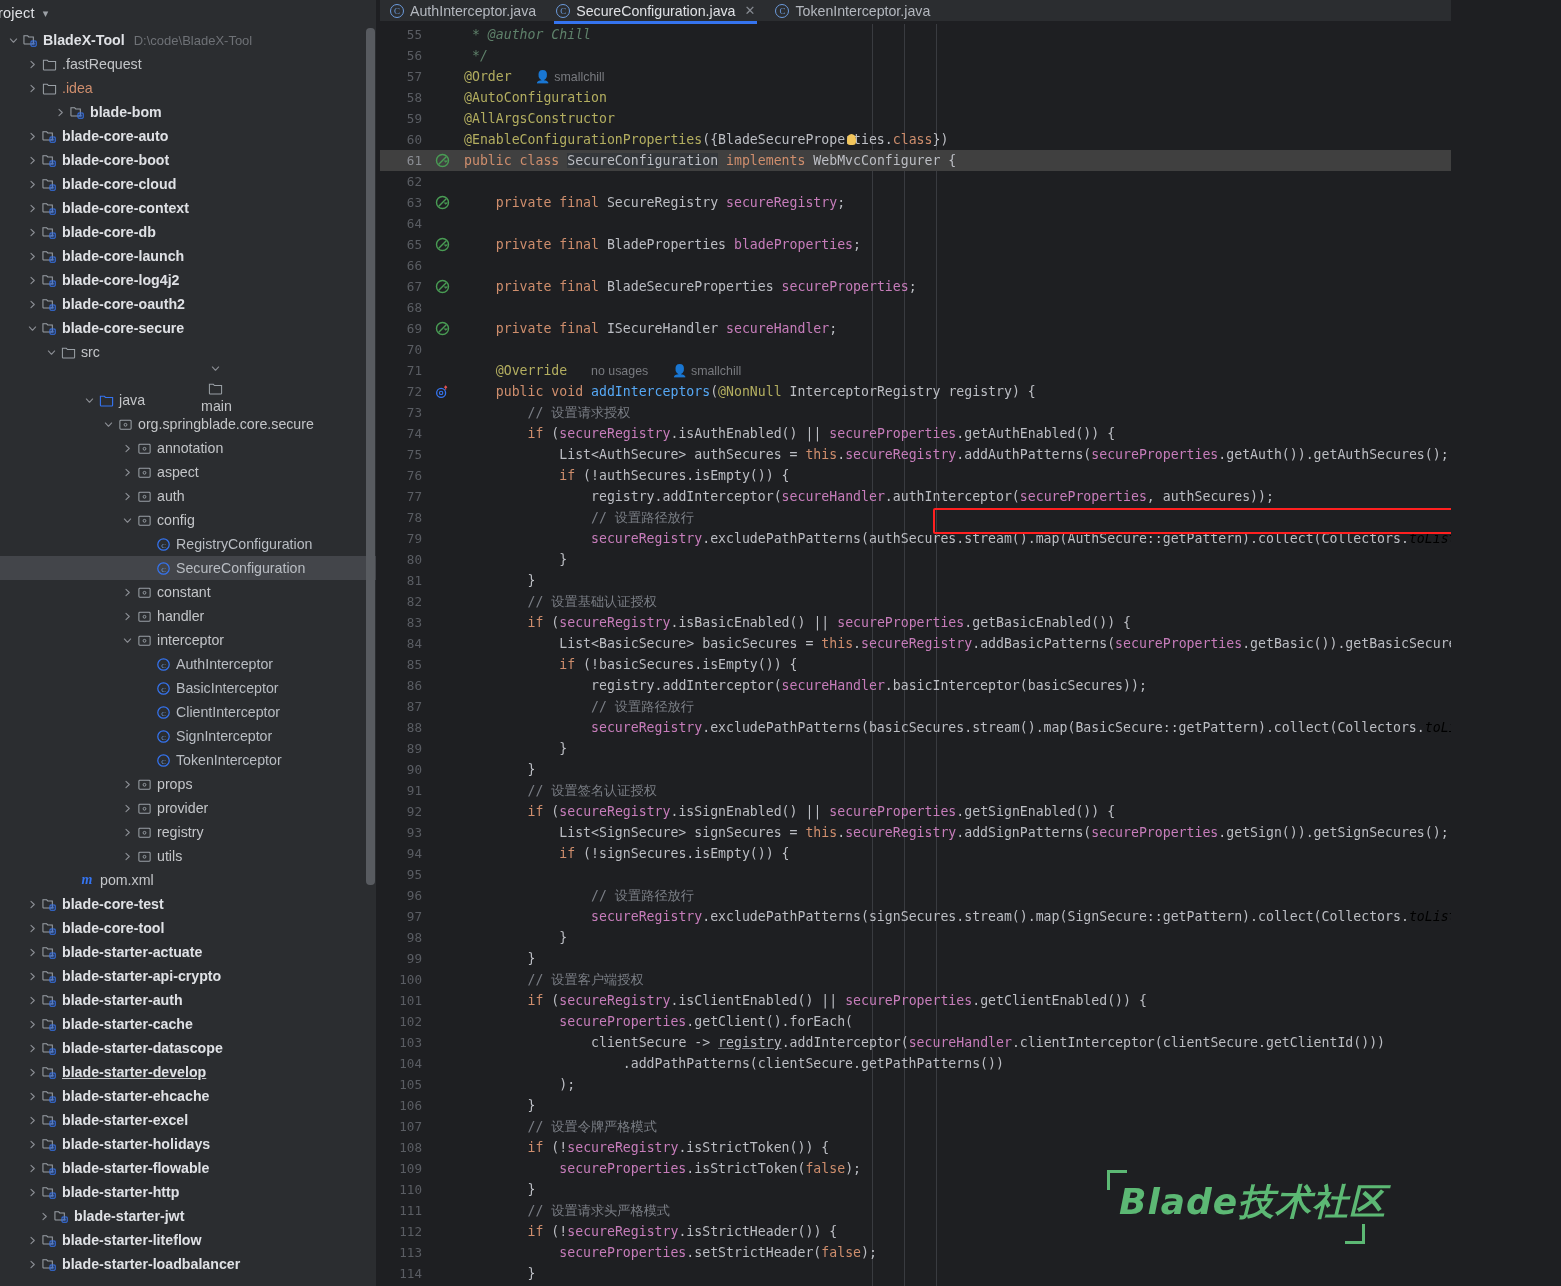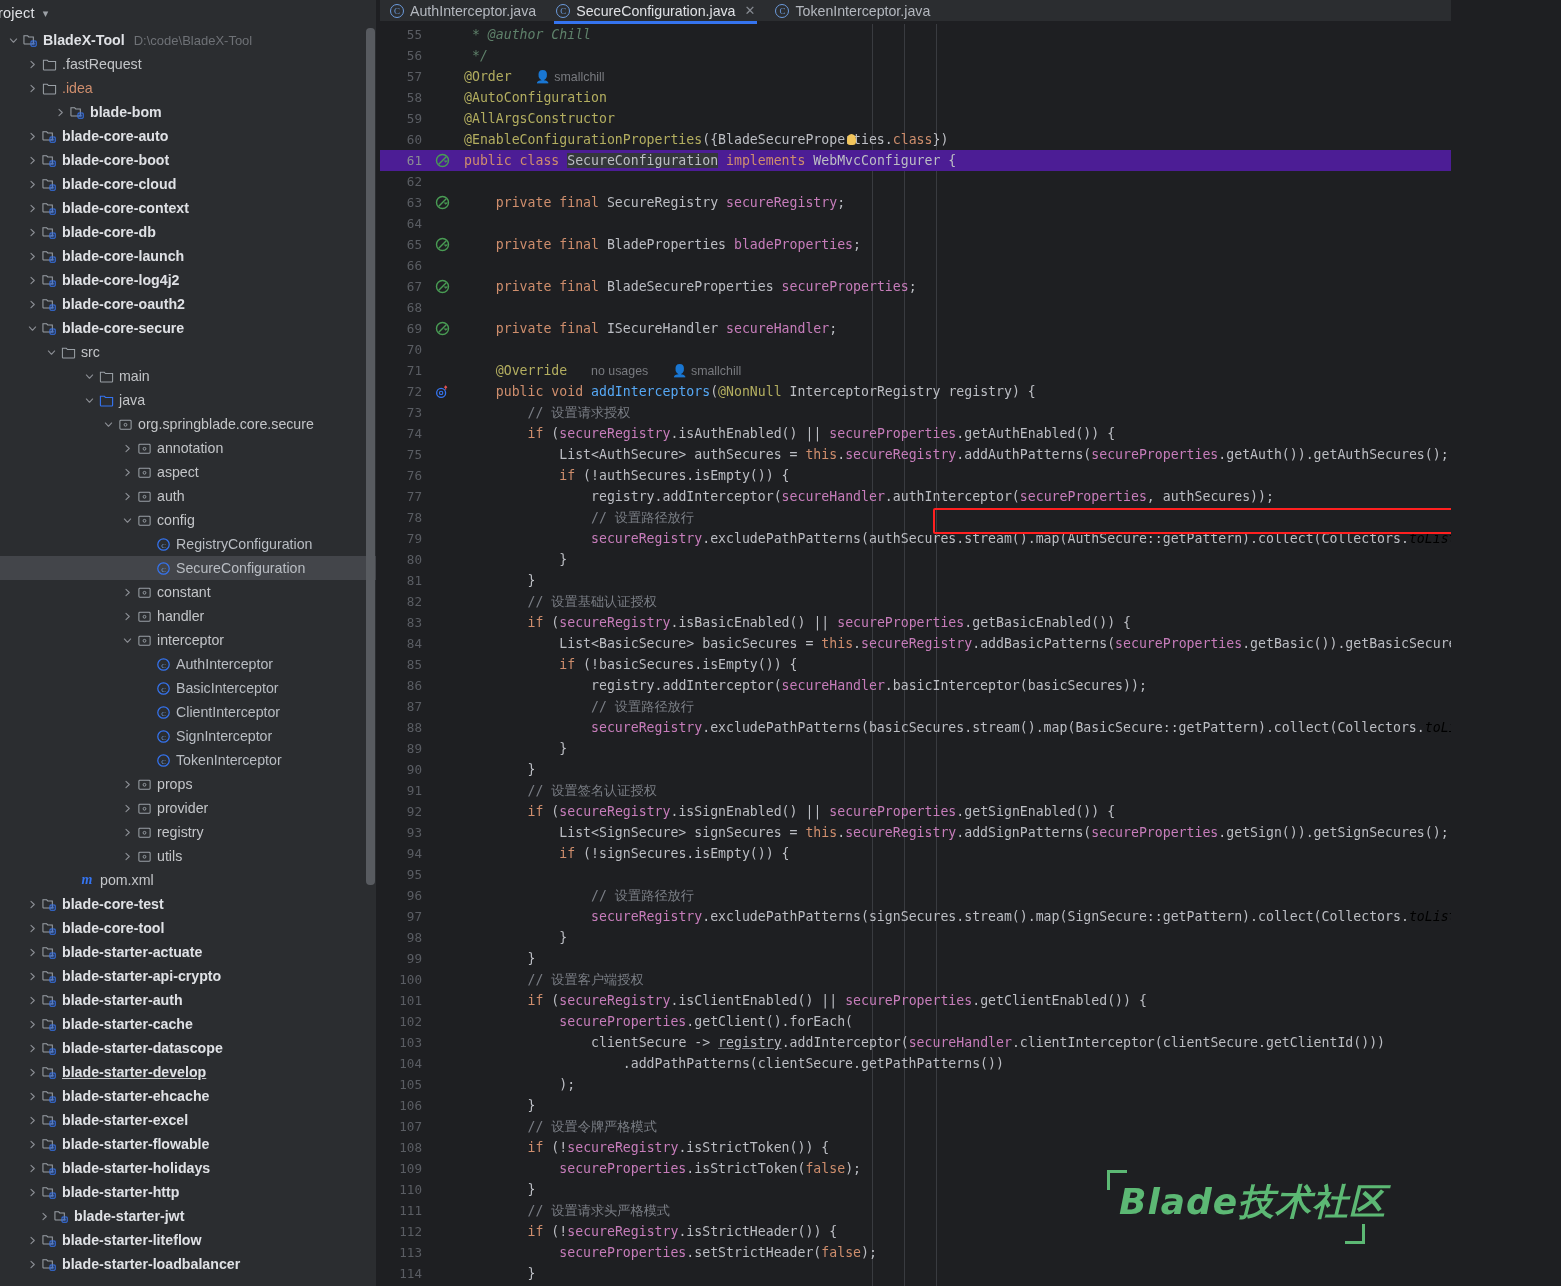--- a/index.html
+++ b/index.html
@@ -112,21 +112,21 @@
     font-family: "DejaVu Sans Mono", monospace;
     font-size: 13.2px;
     line-height: 21px;
   }
   .cline {
     position: relative;
     height: 21px;
     display: flex; align-items: center;
     white-space: pre;
   }
-  .cline.hl { background: #4c1d95; }
+  .cline.hl { background: #404040; }
   .gutter-num {
     width: 48px; flex: 0 0 48px;
     text-align: right; padding-right: 6px;
     color: #5a5d63; font-size: 12.6px;
     font-family: "DejaVu Sans Mono", monospace;
   }
   .cline.hl .gutter-num { color: #8b8e94; }
   .gutter-ico {
     width: 28px; flex: 0 0 28px;
     display: flex; align-items: center; justify-content: center;
@@ -408,21 +408,21 @@
               <path d="M1.5 3.3 L5 7 L8.5 3.3" fill="none" stroke="#8d9096" stroke-width="1.2" stroke-linecap="round" stroke-linejoin="round"></path>
             </svg>
           </span>
           <span class="ico">
             <svg class="ico-svg" width="15" height="15" viewBox="0 0 16 16">
               <path d="M1.5 3.5h4.2l1.2 1.3h7.6v8.2a.8.8 0 0 1-.8.8H2.3a.8.8 0 0 1-.8-.8z" fill="none" stroke="#9aa0a6" stroke-width="1.1"></path>
             </svg>
           </span>
           <span class="lbl">src</span>
         </div>
-        <div class="trow" style="padding-left: 82px;">
+        <div class="trow" style="padding-left: 56px; flex-direction: column;">
           <span class="arrow">
             <svg width="9" height="9" viewBox="0 0 10 10">
               <path d="M1.5 3.3 L5 7 L8.5 3.3" fill="none" stroke="#8d9096" stroke-width="1.2" stroke-linecap="round" stroke-linejoin="round"></path>
             </svg>
           </span>
           <span class="ico">
             <svg class="ico-svg" width="15" height="15" viewBox="0 0 16 16">
               <path d="M1.5 3.5h4.2l1.2 1.3h7.6v8.2a.8.8 0 0 1-.8.8H2.3a.8.8 0 0 1-.8-.8z" fill="none" stroke="#9aa0a6" stroke-width="1.1"></path>
             </svg>
           </span>
@@ -842,36 +842,36 @@
               <path d="M3.3 1.5 L7 5 L3.3 8.5" fill="none" stroke="#8d9096" stroke-width="1.2" stroke-linecap="round" stroke-linejoin="round"></path>
             </svg>
           </span>
           <span class="ico">
             <svg class="ico-svg" width="15" height="15" viewBox="0 0 16 16">
               <path d="M1 3h4l1.1 1.2H11V11a.8.8 0 0 1-.8.8H1.8A.8.8 0 0 1 1 11z" fill="none" stroke="#9aa0a6" stroke-width="1.1"></path>
               <rect x="8.5" y="8.5" width="5.6" height="5.6" rx="1" fill="none" stroke="#3574f0" stroke-width="1.1"></rect>
               <circle cx="11.3" cy="11.3" r="1.1" fill="none" stroke="#3574f0" stroke-width="1"></circle>
             </svg>
           </span>
+          <span class="lbl">blade-starter-holidays</span>
+        </div>
+        <div class="trow bold" style="padding-left: 25px;">
+          <span class="arrow">
+            <svg width="9" height="9" viewBox="0 0 10 10">
+              <path d="M3.3 1.5 L7 5 L3.3 8.5" fill="none" stroke="#8d9096" stroke-width="1.2" stroke-linecap="round" stroke-linejoin="round"></path>
+            </svg>
+          </span>
+          <span class="ico">
+            <svg class="ico-svg" width="15" height="15" viewBox="0 0 16 16">
+              <path d="M1 3h4l1.1 1.2H11V11a.8.8 0 0 1-.8.8H1.8A.8.8 0 0 1 1 11z" fill="none" stroke="#9aa0a6" stroke-width="1.1"></path>
+              <rect x="8.5" y="8.5" width="5.6" height="5.6" rx="1" fill="none" stroke="#3574f0" stroke-width="1.1"></rect>
+              <circle cx="11.3" cy="11.3" r="1.1" fill="none" stroke="#3574f0" stroke-width="1"></circle>
+            </svg>
+          </span>
           <span class="lbl">blade-starter-flowable</span>
-        </div>
-        <div class="trow bold" style="padding-left: 25px;">
-          <span class="arrow">
-            <svg width="9" height="9" viewBox="0 0 10 10">
-              <path d="M3.3 1.5 L7 5 L3.3 8.5" fill="none" stroke="#8d9096" stroke-width="1.2" stroke-linecap="round" stroke-linejoin="round"></path>
-            </svg>
-          </span>
-          <span class="ico">
-            <svg class="ico-svg" width="15" height="15" viewBox="0 0 16 16">
-              <path d="M1 3h4l1.1 1.2H11V11a.8.8 0 0 1-.8.8H1.8A.8.8 0 0 1 1 11z" fill="none" stroke="#9aa0a6" stroke-width="1.1"></path>
-              <rect x="8.5" y="8.5" width="5.6" height="5.6" rx="1" fill="none" stroke="#3574f0" stroke-width="1.1"></rect>
-              <circle cx="11.3" cy="11.3" r="1.1" fill="none" stroke="#3574f0" stroke-width="1"></circle>
-            </svg>
-          </span>
-          <span class="lbl">blade-starter-holidays</span>
         </div>
         <div class="trow bold" style="padding-left: 25px;">
           <span class="arrow">
             <svg width="9" height="9" viewBox="0 0 10 10">
               <path d="M3.3 1.5 L7 5 L3.3 8.5" fill="none" stroke="#8d9096" stroke-width="1.2" stroke-linecap="round" stroke-linejoin="round"></path>
             </svg>
           </span>
           <span class="ico">
             <svg class="ico-svg" width="15" height="15" viewBox="0 0 16 16">
               <path d="M1 3h4l1.1 1.2H11V11a.8.8 0 0 1-.8.8H1.8A.8.8 0 0 1 1 11z" fill="none" stroke="#9aa0a6" stroke-width="1.1"></path>

